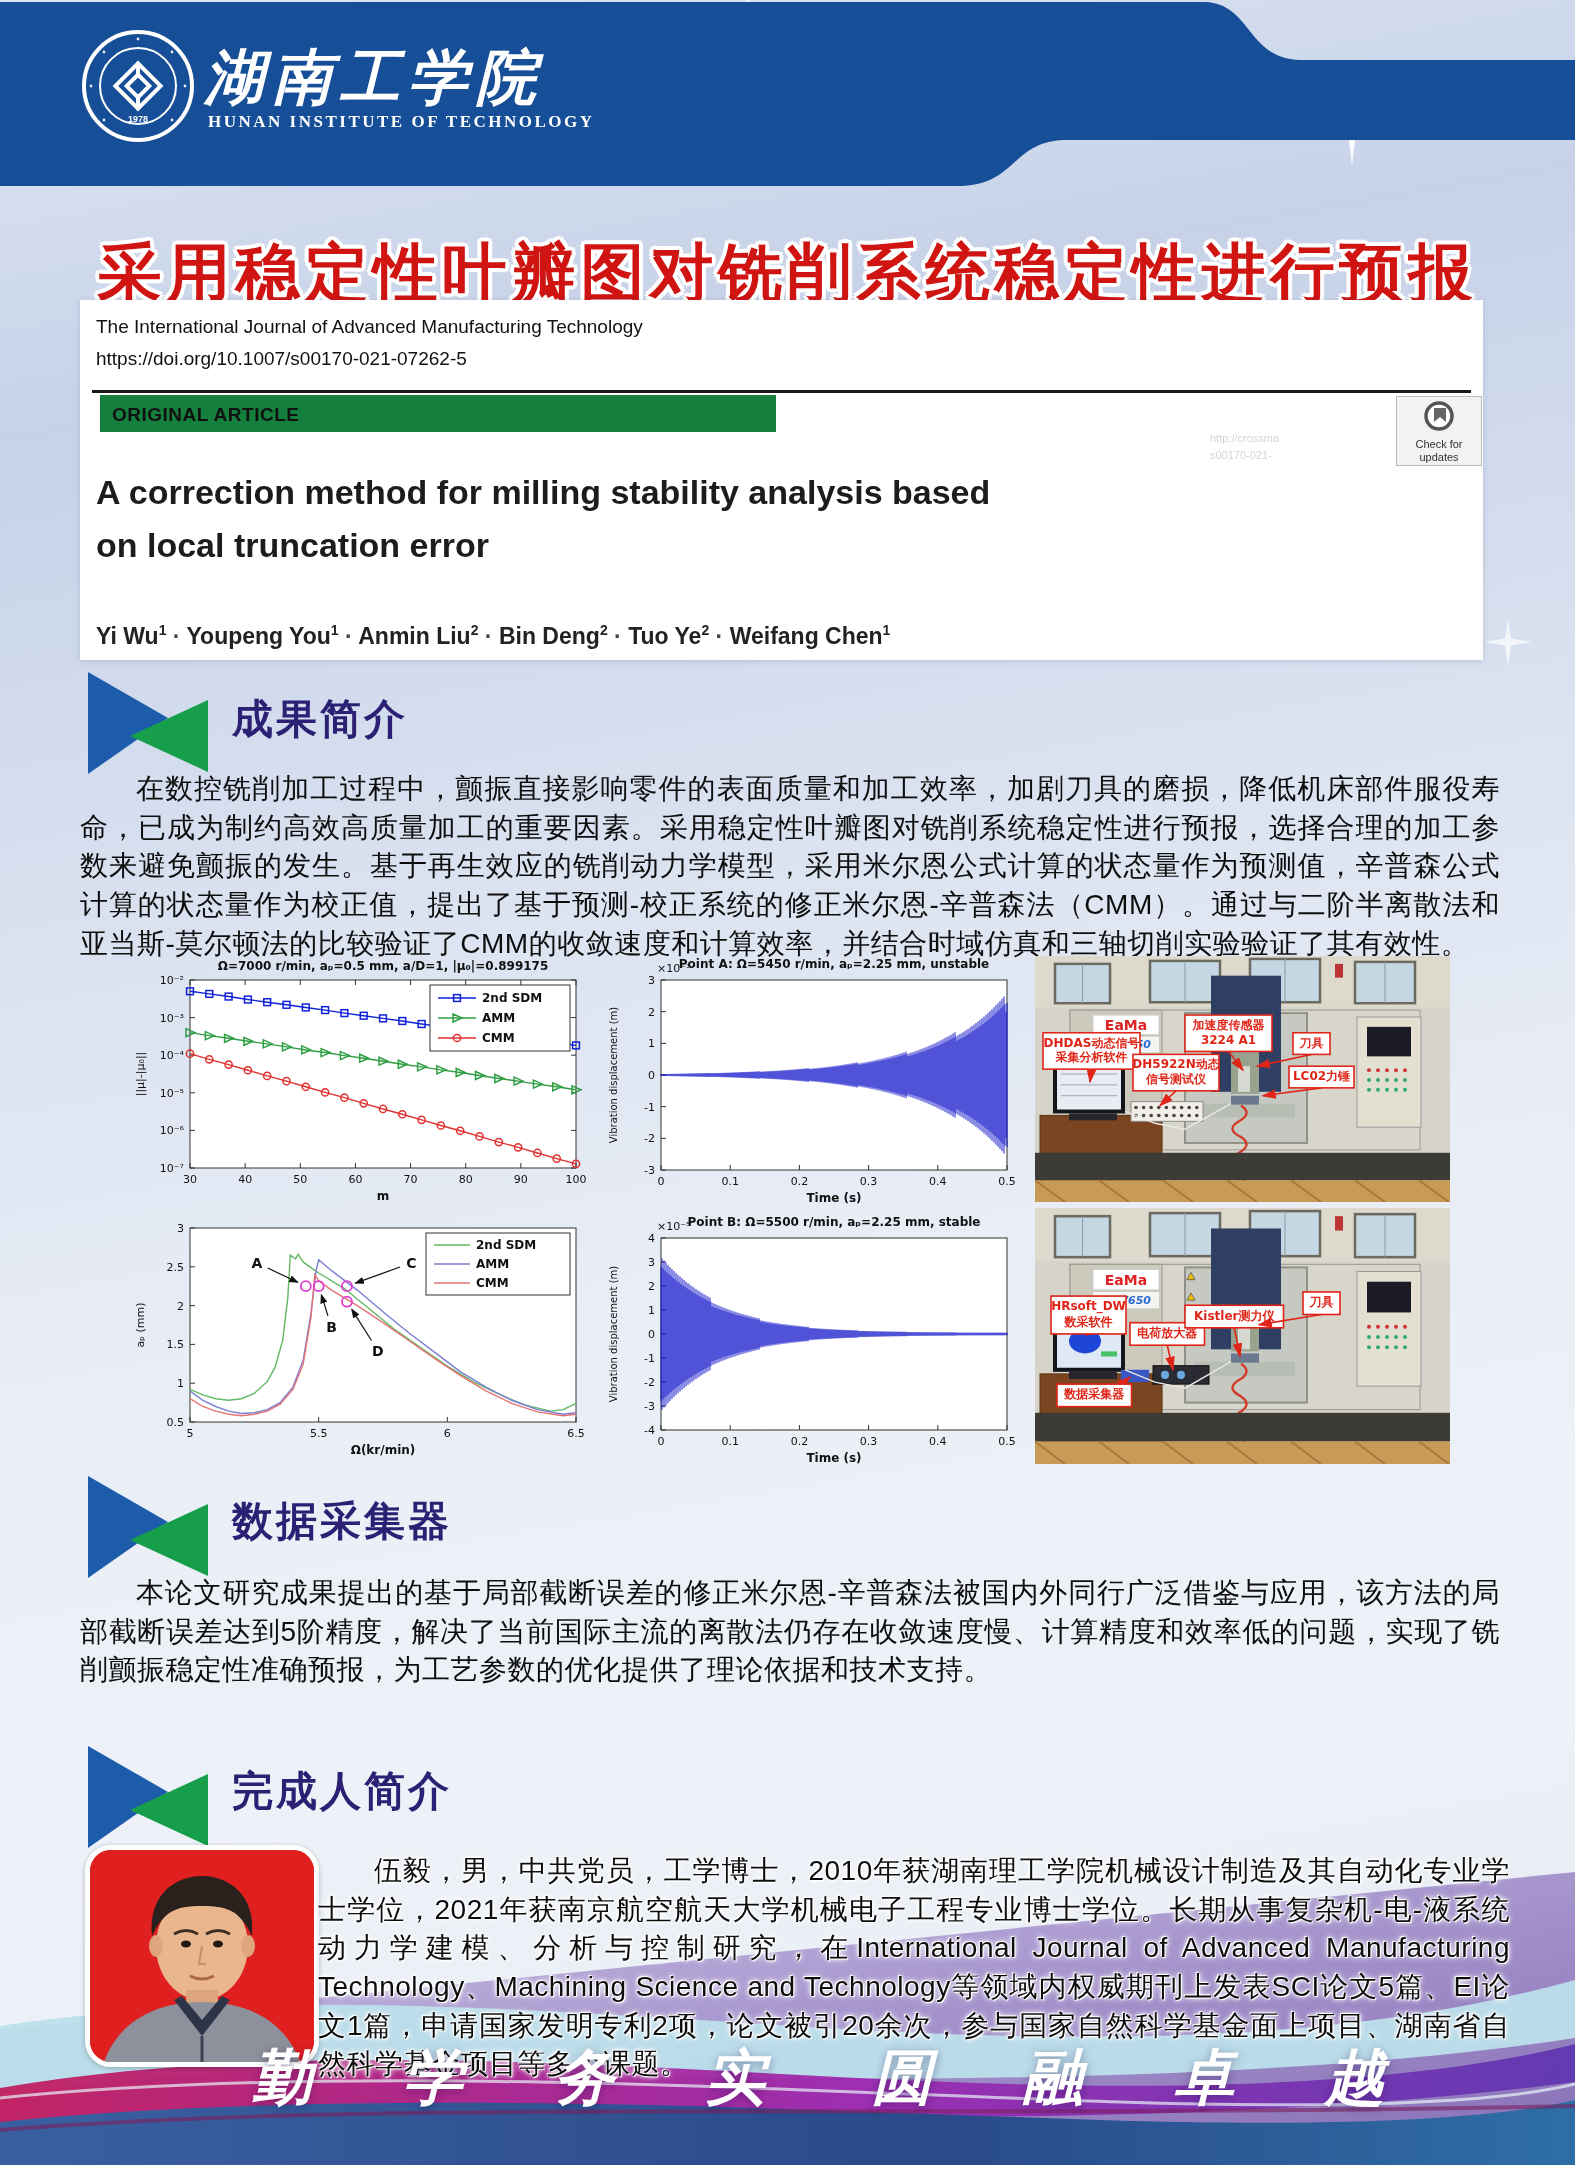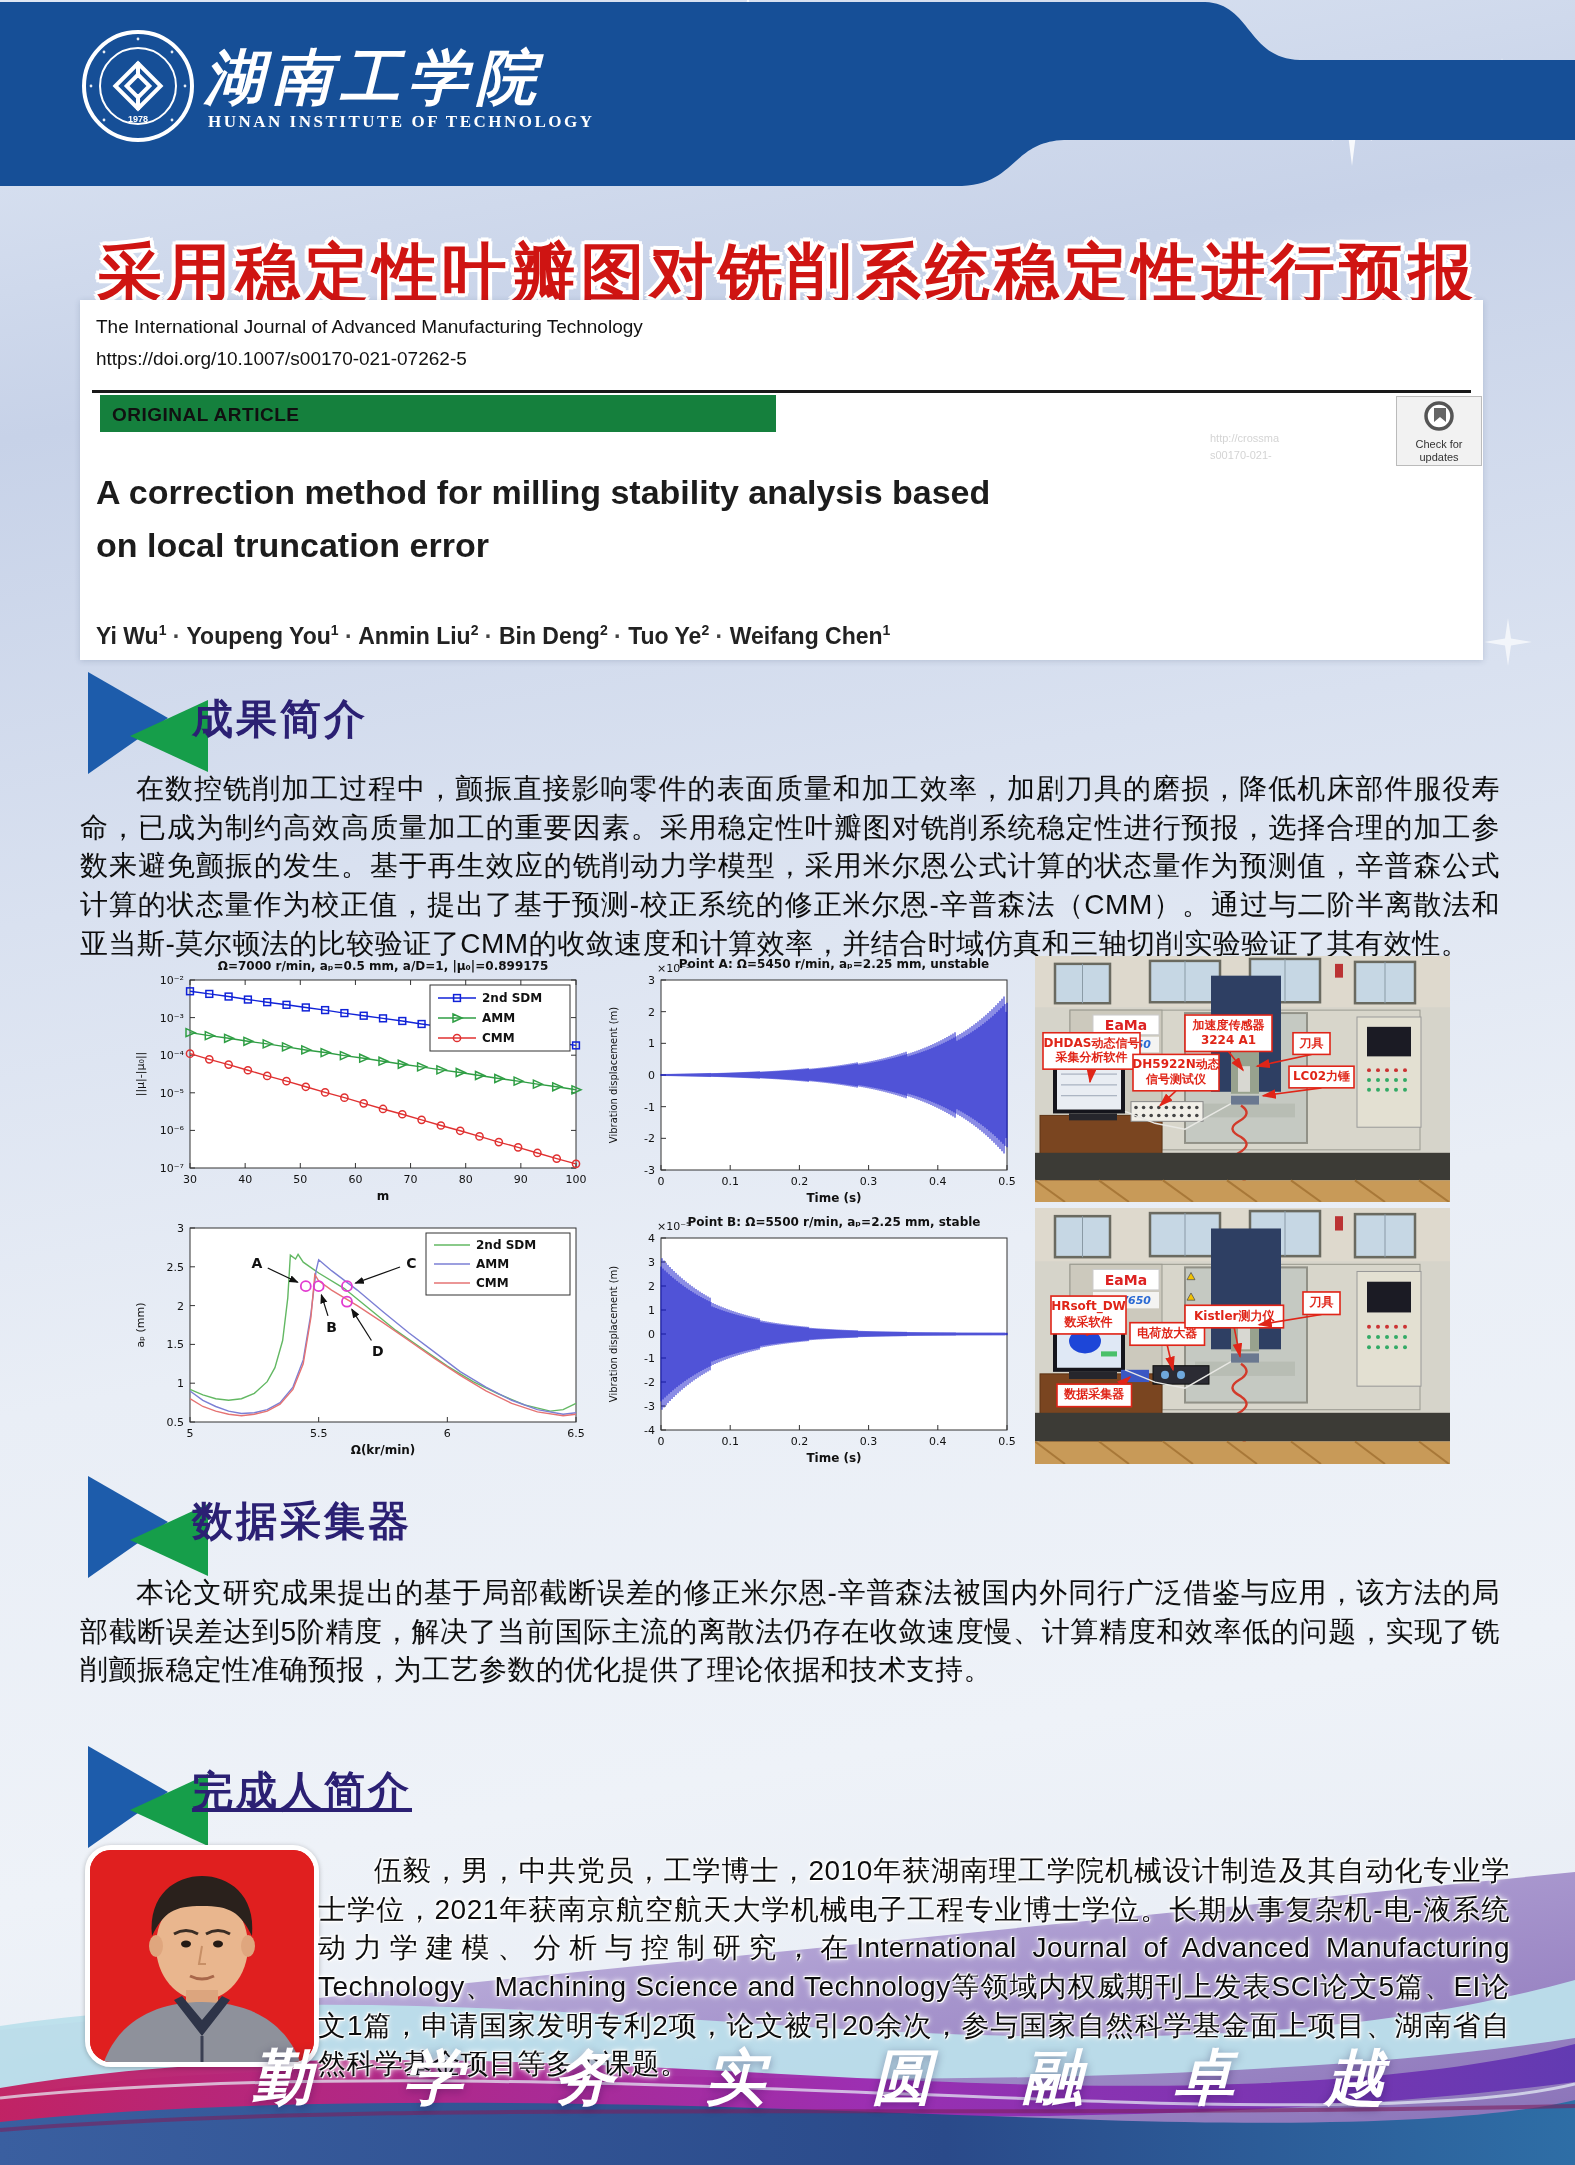--- a/index.html
+++ b/index.html
@@ -28,21 +28,21 @@
   .card .rule{left:12px;top:90px;width:1379px;height:3px;background:#1a1a1a;}
   .card .graybar{left:20px;top:95px;width:676px;height:37px;background:#15803d;}
   .card .graybar span{position:absolute;left:12px;top:9px;font-size:19px;font-weight:bold;color:#111;letter-spacing:.5px;}
   .card .ptitle{left:16px;top:166px;font-size:34px;font-weight:bold;color:#1c1c1c;line-height:1.55;}
   .card .authors{left:16px;top:322px;font-size:23px;font-weight:bold;color:#222;}
   .card .authors sup{font-size:14px;}
   .badge{left:1316px;top:96px;width:84px;height:68px;background:#f2f2f2;border:1px solid #bbb;text-align:center;cursor:pointer;}
   .badge .cap{font-size:11px;color:#333;line-height:1.15;margin-top:2px;}
   .faint{left:1130px;top:130px;width:180px;font-size:11px;color:#d4d4d4;text-align:left;line-height:1.5;}
   
-  .sec-head{font-size:41px;font-weight:bold;color:#2b2073;letter-spacing:3px;}
+  .sec-head{font-size:41px;font-weight:bold;color:#2b2073;letter-spacing:3px;margin-left:40px;}
   .body-text{width:1420px;left:80px;font-size:28px;color:#0d0d0d;line-height:1.38;
     text-align:justify;text-indent:2em;letter-spacing:.5px;}
   .halo{text-shadow:0 0 3px #fff,0 0 5px #fff,0 0 7px #fff,1px 1px 0 #fff,-1px -1px 0 #fff;}
   
   .fig{background:transparent;}
   
   .portrait{left:85px;top:1845px;width:224px;height:212px;border:5px solid #fff;border-radius:26px;
     overflow:hidden;background:#e01f1f;box-shadow:0 1px 5px rgba(0,0,0,.25);}
   
   .slogan{top:2038px;font-family:"Liberation Serif","DejaVu Serif",serif;font-style:italic;font-weight:900;
@@ -1278,21 +1278,21 @@
     <polygon points="0,0 80,46 0,102" fill="#1d5cab"></polygon>
     <polygon points="120,28 120,100 42,64" fill="#169e4a"></polygon>
   </svg>
   <div class="abs sec-head" style="left:192px;top:1494px;">数据采集器</div>
   <div class="abs body-text" style="top:1574px;">本论文研究成果提出的基于局部截断误差的修正米尔恩-辛普森法被国内外同行广泛借鉴与应用，该方法的局部截断误差达到5阶精度，解决了当前国际主流的离散法仍存在收敛速度慢、计算精度和效率低的问题，实现了铣削颤振稳定性准确预报，为工艺参数的优化提供了理论依据和技术支持。</div>
 
   <svg class="abs" style="left:88px;top:1746px;" width="122" height="104" viewBox="0 0 122 104">
     <polygon points="0,0 80,46 0,102" fill="#1d5cab"></polygon>
     <polygon points="120,28 120,100 42,64" fill="#169e4a"></polygon>
   </svg>
-  <div class="abs sec-head" style="left:192px;top:1764px;text-decoration:underline;">完成人简介</div>
+  <div class="abs sec-head" style="left:192px;top:1764px;">完成人简介</div>
 
   <svg class="abs" style="left:0;top:1830px;" width="1575" height="335" viewBox="0 0 1575 335" preserveAspectRatio="none">
     <defs>
       <linearGradient id="gLav" x1="0" y1="0" x2="1" y2="1">
         <stop offset="0" stop-color="#cfc6e8"></stop>
           <stop offset=".5" stop-color="#a08cc9"></stop>
           <stop offset="1" stop-color="#7b5fae"></stop>
       </linearGradient>
       <linearGradient id="gMag" x1="0" y1="0" x2="1" y2="0">
         <stop offset="0" stop-color="#c2185b"></stop>

